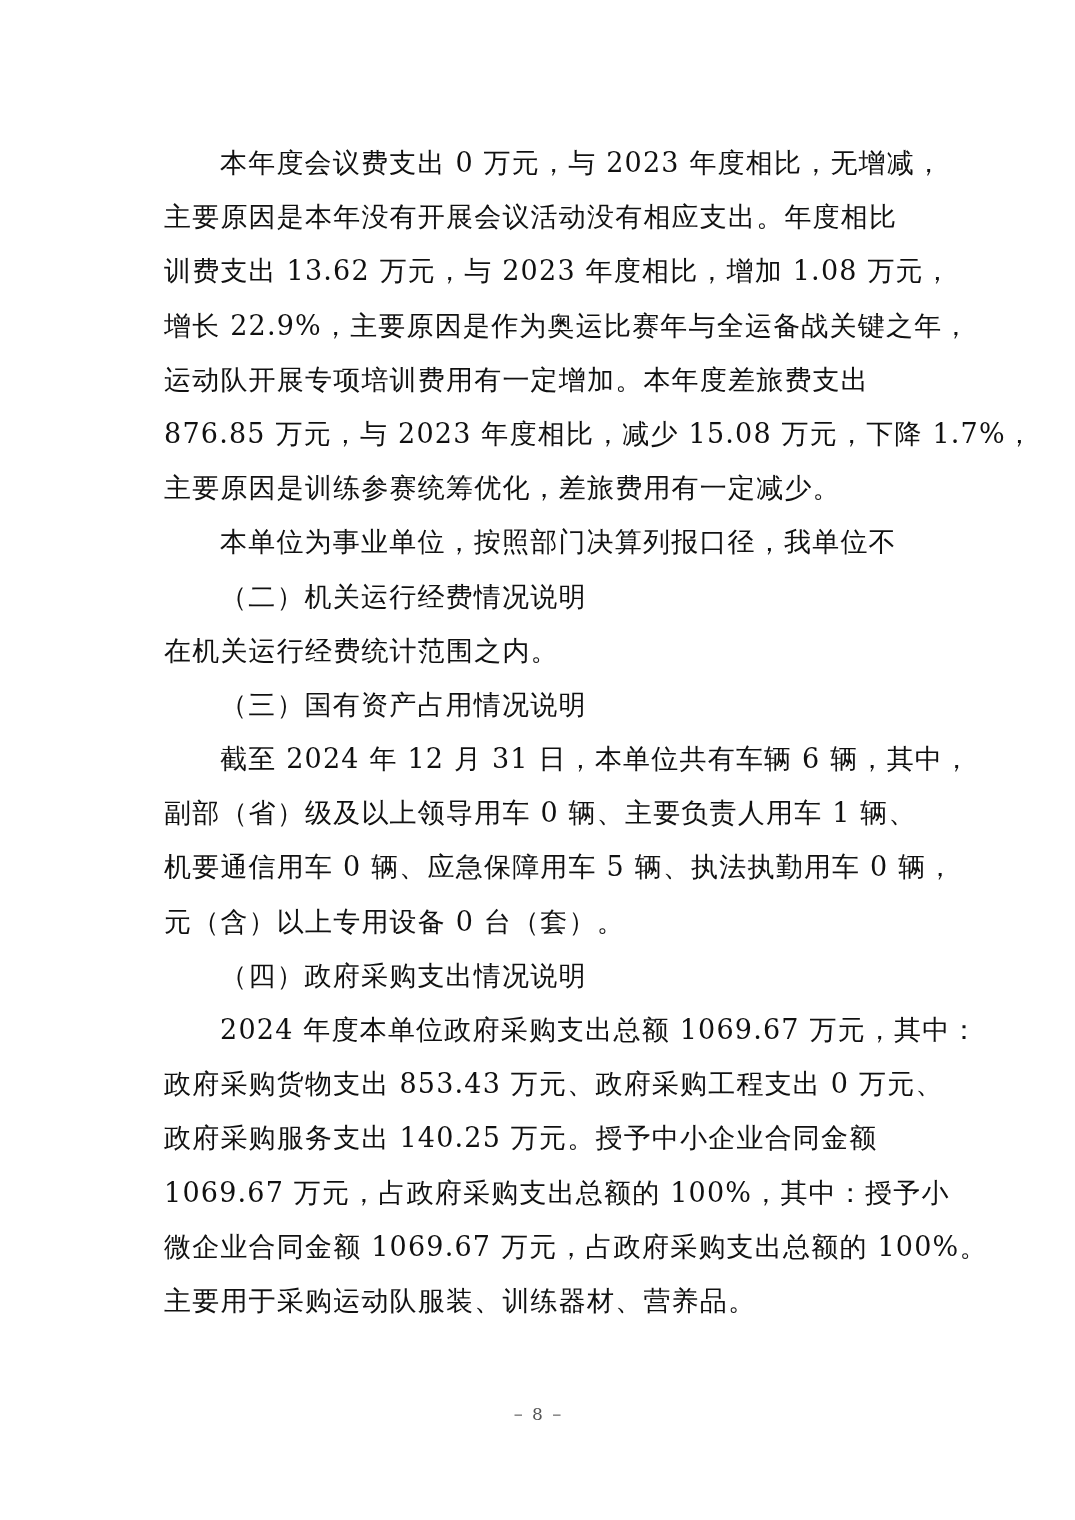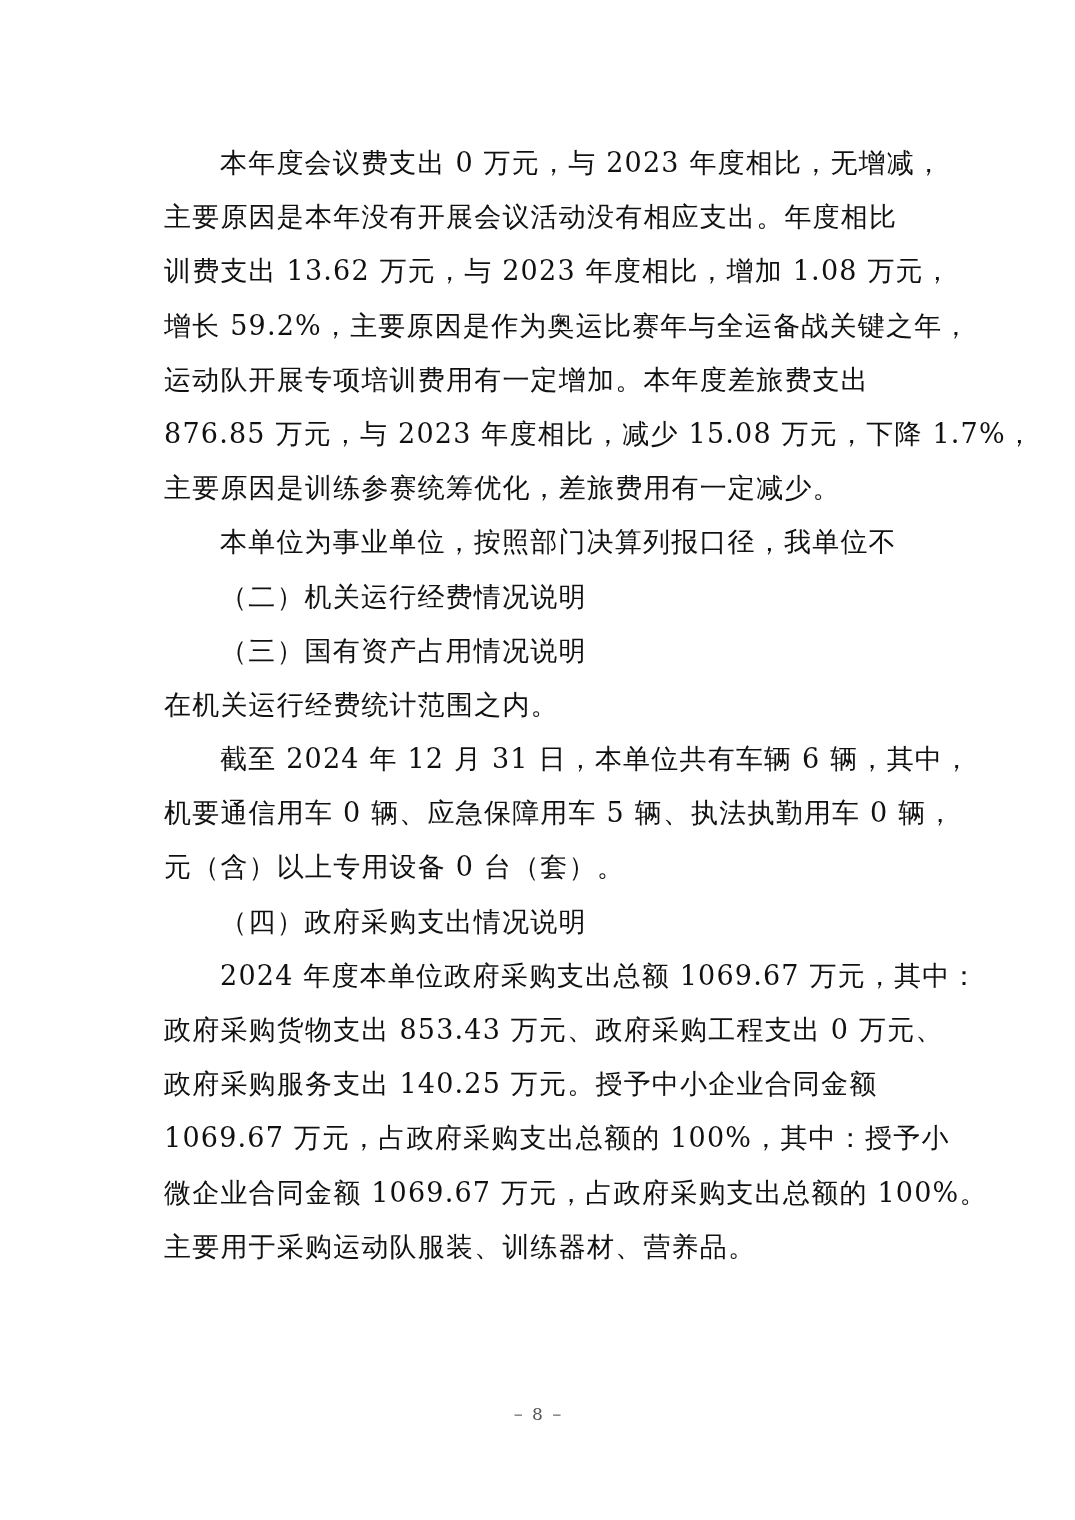--- a/index.html
+++ b/index.html
@@ -45,29 +45,30 @@
       font-family: "DejaVu Serif", "Liberation Serif", serif;
     }
   </style>
 </head>
 <body>
 
 <div class="page">
   <div class="line indent">本年度会议费支出 0 万元，与 2023 年度相比，无增减，</div>
   <div class="line">主要原因是本年没有开展会议活动没有相应支出。年度相比</div>
   <div class="line">训费支出 13.62 万元，与 2023 年度相比，增加 1.08 万元，</div>
-  <div class="line">增长 59.2%，主要原因是作为奥运比赛年与全运备战关键之年，</div>
+  <div class="line">增长 22.9%，主要原因是作为奥运比赛年与全运备战关键之年，</div>
   <div class="line">运动队开展专项培训费用有一定增加。本年度差旅费支出</div>
   <div class="line">876.85 万元，与 2023 年度相比，减少 15.08 万元，下降 1.7%，</div>
   <div class="line">主要原因是训练参赛统筹优化，差旅费用有一定减少。</div>
   <div class="line indent">本单位为事业单位，按照部门决算列报口径，我单位不</div>
   <div class="line heading">（二）机关运行经费情况说明</div>
+  <div class="line">在机关运行经费统计范围之内。</div>
   <div class="line heading">（三）国有资产占用情况说明</div>
-  <div class="line">在机关运行经费统计范围之内。</div>
   <div class="line indent">截至 2024 年 12 月 31 日，本单位共有车辆 6 辆，其中，</div>
+  <div class="line">副部（省）级及以上领导用车 0 辆、主要负责人用车 1 辆、</div>
   <div class="line">机要通信用车 0 辆、应急保障用车 5 辆、执法执勤用车 0 辆，</div>
   <div class="line">元（含）以上专用设备 0 台（套）。</div>
   <div class="line heading">（四）政府采购支出情况说明</div>
   <div class="line indent">2024 年度本单位政府采购支出总额 1069.67 万元，其中：</div>
   <div class="line">政府采购货物支出 853.43 万元、政府采购工程支出 0 万元、</div>
   <div class="line">政府采购服务支出 140.25 万元。授予中小企业合同金额</div>
   <div class="line">1069.67 万元，占政府采购支出总额的 100%，其中：授予小</div>
   <div class="line">微企业合同金额 1069.67 万元，占政府采购支出总额的 100%。</div>
   <div class="line">主要用于采购运动队服装、训练器材、营养品。</div>
 </div>

